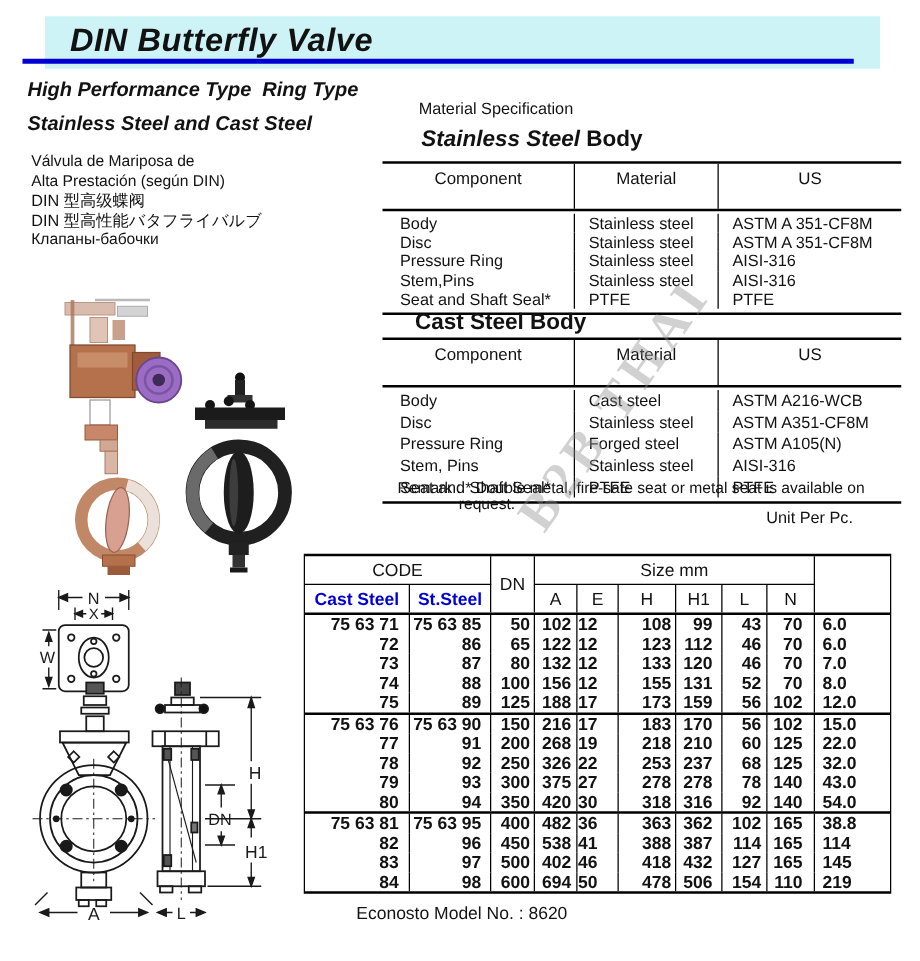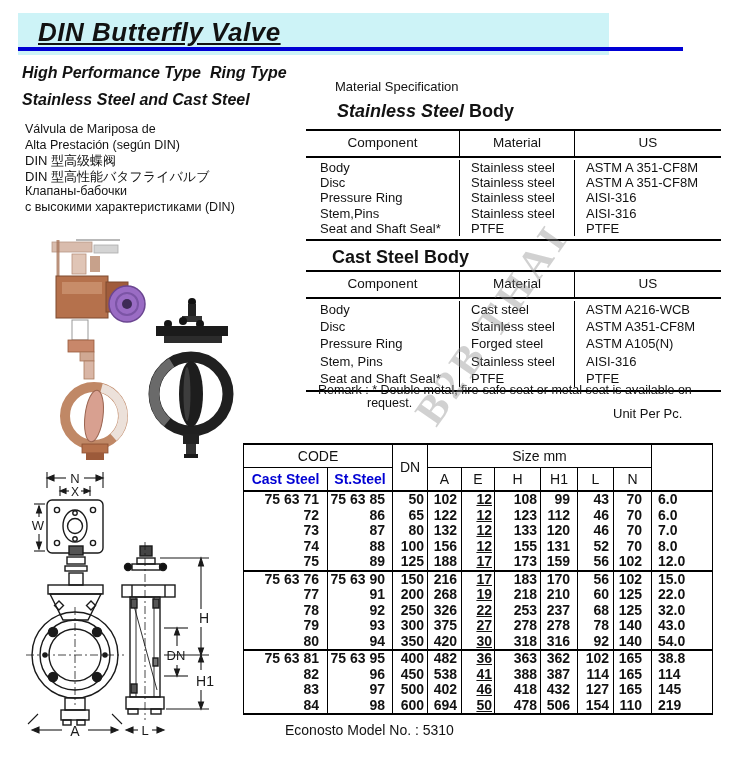--- a/index.html
+++ b/index.html
@@ -6,21 +6,21 @@
   html, body { width: 736px; height: 769px; overflow: hidden; }
   body {
     position: relative;
     background: #ffffff;
     font-family: "Liberation Sans", sans-serif;
     color: #121212;
   }
   .abs { position: absolute; }
 
   
-  .band { left: 18px; top: 13px; width: 591px; height: 42px; background: var(--band, #cdf3f7); text-decoration: underline; }
+  .band { left: 36px; top: 13px; width: 668px; height: 42px; background: var(--band, #cdf3f7); }
   .band-title {
     left: 38px; top: 16px; font-size: 26px; font-weight: bold; font-style: italic;
     letter-spacing: 0.5px; white-space: pre;
   }
   .rule { left: 18px; top: 47px; width: 665px; height: 4px; background: var(--blue, #0000d4); }
 
   .sub { left: 22px; font-size: 16px; font-weight: bold; font-style: italic; white-space: pre; }
   .sub1 { top: 64px; font-style: italic; }
   .sub2 { top: 91px; }
 
@@ -29,21 +29,21 @@
   
   .mat-label { left: 335px; top: 79px; font-size: 13px; }
   .spec-title { font-size: 18px; font-weight: bold; white-space: pre; }
   .spec-title .em { font-style: italic; }
   .spec-title-0 { left: 337px; top: 101px; }
   .spec-title-1 { left: 332px; top: 247px; }
 
   .spec-table { width: 415px; border-top: 2px solid #000; border-bottom: 2px solid #000; }
   .spec-table-0 { left: 306px; top: 129px; }
   .spec-table-1 { left: 306px; top: 270px; }
-  .mhead { display: grid; grid-template-columns: 154px 115px 146px; height: 27px; border-bottom: 2px solid #000; }
+  .mhead { display: grid; grid-template-columns: 154px 115px 146px; height: 38px; border-bottom: 2px solid #000; }
   .mhead .hc { text-align: center; line-height: 23px; font-size: 13.5px; }
   .mhead .hc0, .mhead .hc1 { border-right: 1.3px solid #000; }
   .mbody { padding: 2px 0 3px 0; }
   .mrow { display: grid; grid-template-columns: 154px 115px 146px; }
   .mrow .cell { font-size: 13px; white-space: pre; }
   .t0 .mrow .cell { height: 15.2px; line-height: 15.2px; }
   .t1 .mrow .cell { height: 17.2px; line-height: 17.2px; }
   .mrow .c0 { padding-left: 14px; border-right: 1.3px solid #000; }
   .mrow .c1 { padding-left: 11px; border-right: 1.3px solid #000; }
   .mrow .c2 { padding-left: 11px; }
@@ -81,21 +81,21 @@
   .sgroup + .sgroup { border-top: 2px solid #000; }
   .srow { height: 15.5px; }
   .srow .cell {
     border-right: 1.2px solid #000; font-weight: bold; font-size: 14px;
     line-height: 15.4px; text-align: right; white-space: pre;
   }
   .srow .c0 { padding-right: 8px; }
   .srow .c1 { padding-right: 7px; }
   .srow .c2 { padding-right: 3px; }
   .srow .c3 { padding-right: 4px; }
-  .srow .c4 { padding-right: 2px; text-decoration: underline; }
+  .srow .c4 { padding-right: 16px; }
   .srow .c5 { padding-right: 3px; }
   .srow .c6 { padding-right: 7px; }
   .srow .c7 { padding-right: 4px; }
   .srow .c8 { padding-right: 9px; }
   .srow .c9 { border-right: none; text-align: left; padding-left: 6px; }
 
   .footer-note { left: 285px; top: 722px; font-size: 14px; }
 
   svg text { font-family: "Liberation Sans", sans-serif; fill: #1a1a1a; }
 </style>
@@ -109,21 +109,20 @@
 
 <div class="abs sub sub1">High Performance Type  Ring Type</div>
 <div class="abs sub sub2">Stainless Steel and Cast Steel</div>
 
 <div class="abs multilang">
   <div>Válvula de Mariposa de</div>
   <div>Alta Prestación (según DIN)</div>
   <div style="font-size:13px;">DIN 型高级蝶阀</div>
   <div style="font-size:13px;">DIN 型高性能バタフライバルブ</div>
   <div>Клапаны-бабочки</div>
-  <div>с высокими характеристиками (DIN)</div>
 </div>
 
 <div class="abs mat-label">Material Specification</div>
 
 <div class="abs spec-title spec-title-0"><span class="em">Stainless Steel</span><span> Body</span></div>
 
 <div class="abs spec-table spec-table-0 t0">
   <div class="mhead">
     <div class="hc hc0">Component</div>
     <div class="hc hc1">Material</div>
@@ -562,13 +561,13 @@
         <div class="cell c4">50</div>
         <div class="cell c5">478</div>
         <div class="cell c6">506</div>
         <div class="cell c7">154</div>
         <div class="cell c8">110</div>
         <div class="cell c9">219</div>
       </div>
     </div>
 </div>
 
-<div class="abs footer-note">Econosto Model No. : 5310</div>
+<div class="abs footer-note">Econosto Model No. : 8620</div>
 
 </body></html>

